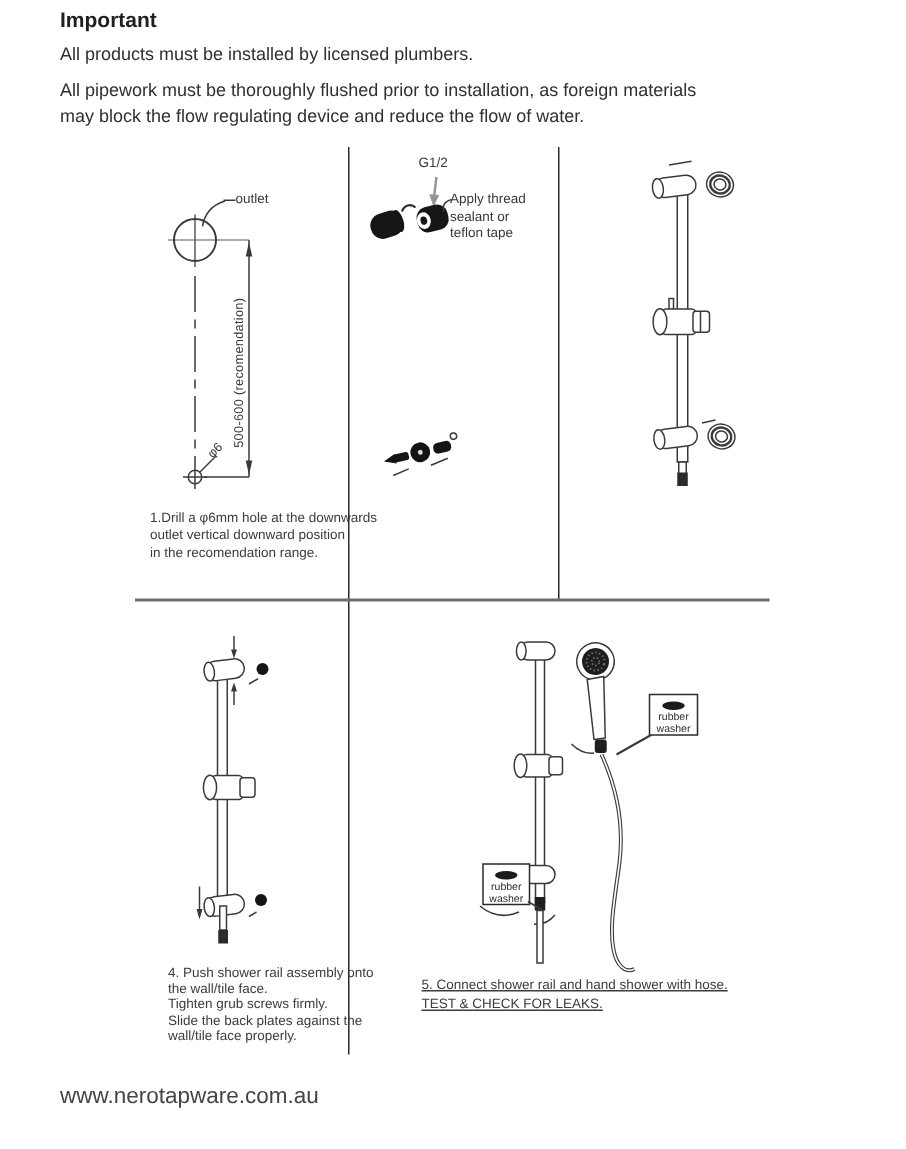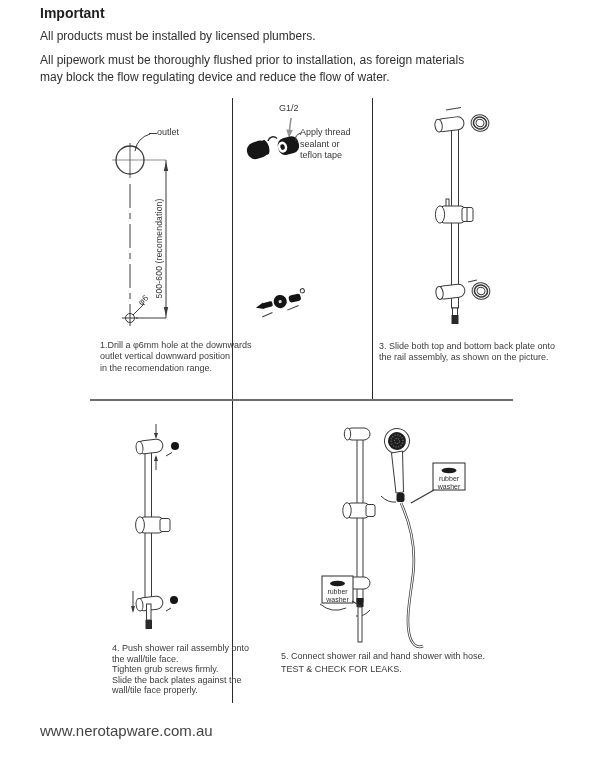--- a/index.html
+++ b/index.html
@@ -31,21 +31,21 @@
     color:#2d2d2d;
   }
   .washer-top { left:433px; top:475px; width:32px; }
   .washer-bottom { left:322px; top:588px; width:31px; }
   .caption { position:absolute; font-size:9px; color:#3c3c3c; white-space:nowrap; }
   .cap1 { left:100px; top:340px; line-height:10.5px; }
   .cap1 .gap { margin-top:2px; }
   .cap2 { left:237px; top:340px; line-height:10px; }
   .cap3 { left:379px; top:341px; line-height:10.5px; }
   .cap4 { left:112px; top:643px; line-height:10.5px; }
-  .cap5 { left:281px; top:650px; line-height:12.5px; }
+  .cap5 { left:281px; top:650px; line-height:12.5px;text-decoration:underline; }
   .footer { left:40px; top:722px; font-size:15px; color:#444; }
 </style>
 </head>
 <body>
 
 <div class="page">
 
   <div class="abs title">Important</div>
   <div class="abs para p1">All products must be installed by licensed plumbers.</div>
   <div class="abs para p2">
@@ -209,24 +209,20 @@
   <div class="washer-lbl washer-bottom">
     <div>rubber</div>
     <div>washer</div>
   </div>
 
   <div class="caption cap1">
     <div>1.Drill a φ6mm hole at the downwards</div>
     <div>outlet vertical downward position</div>
     <div class="gap">in the recomendation range.</div>
   </div>
-  <div class="caption cap3">
-    <div>3. Slide both top and bottom back plate onto</div>
-    <div>the rail assembly, as shown on the picture.</div>
-  </div>
   <div class="caption cap4">
     <div>4. Push shower rail assembly onto</div>
     <div>the wall/tile face.</div>
     <div>Tighten grub screws firmly.</div>
     <div>Slide the back plates against the</div>
     <div>wall/tile face properly.</div>
   </div>
   <div class="caption cap5">
     <div>5. Connect shower rail and hand shower with hose.</div>
     <div>TEST &amp; CHECK FOR LEAKS.</div>

